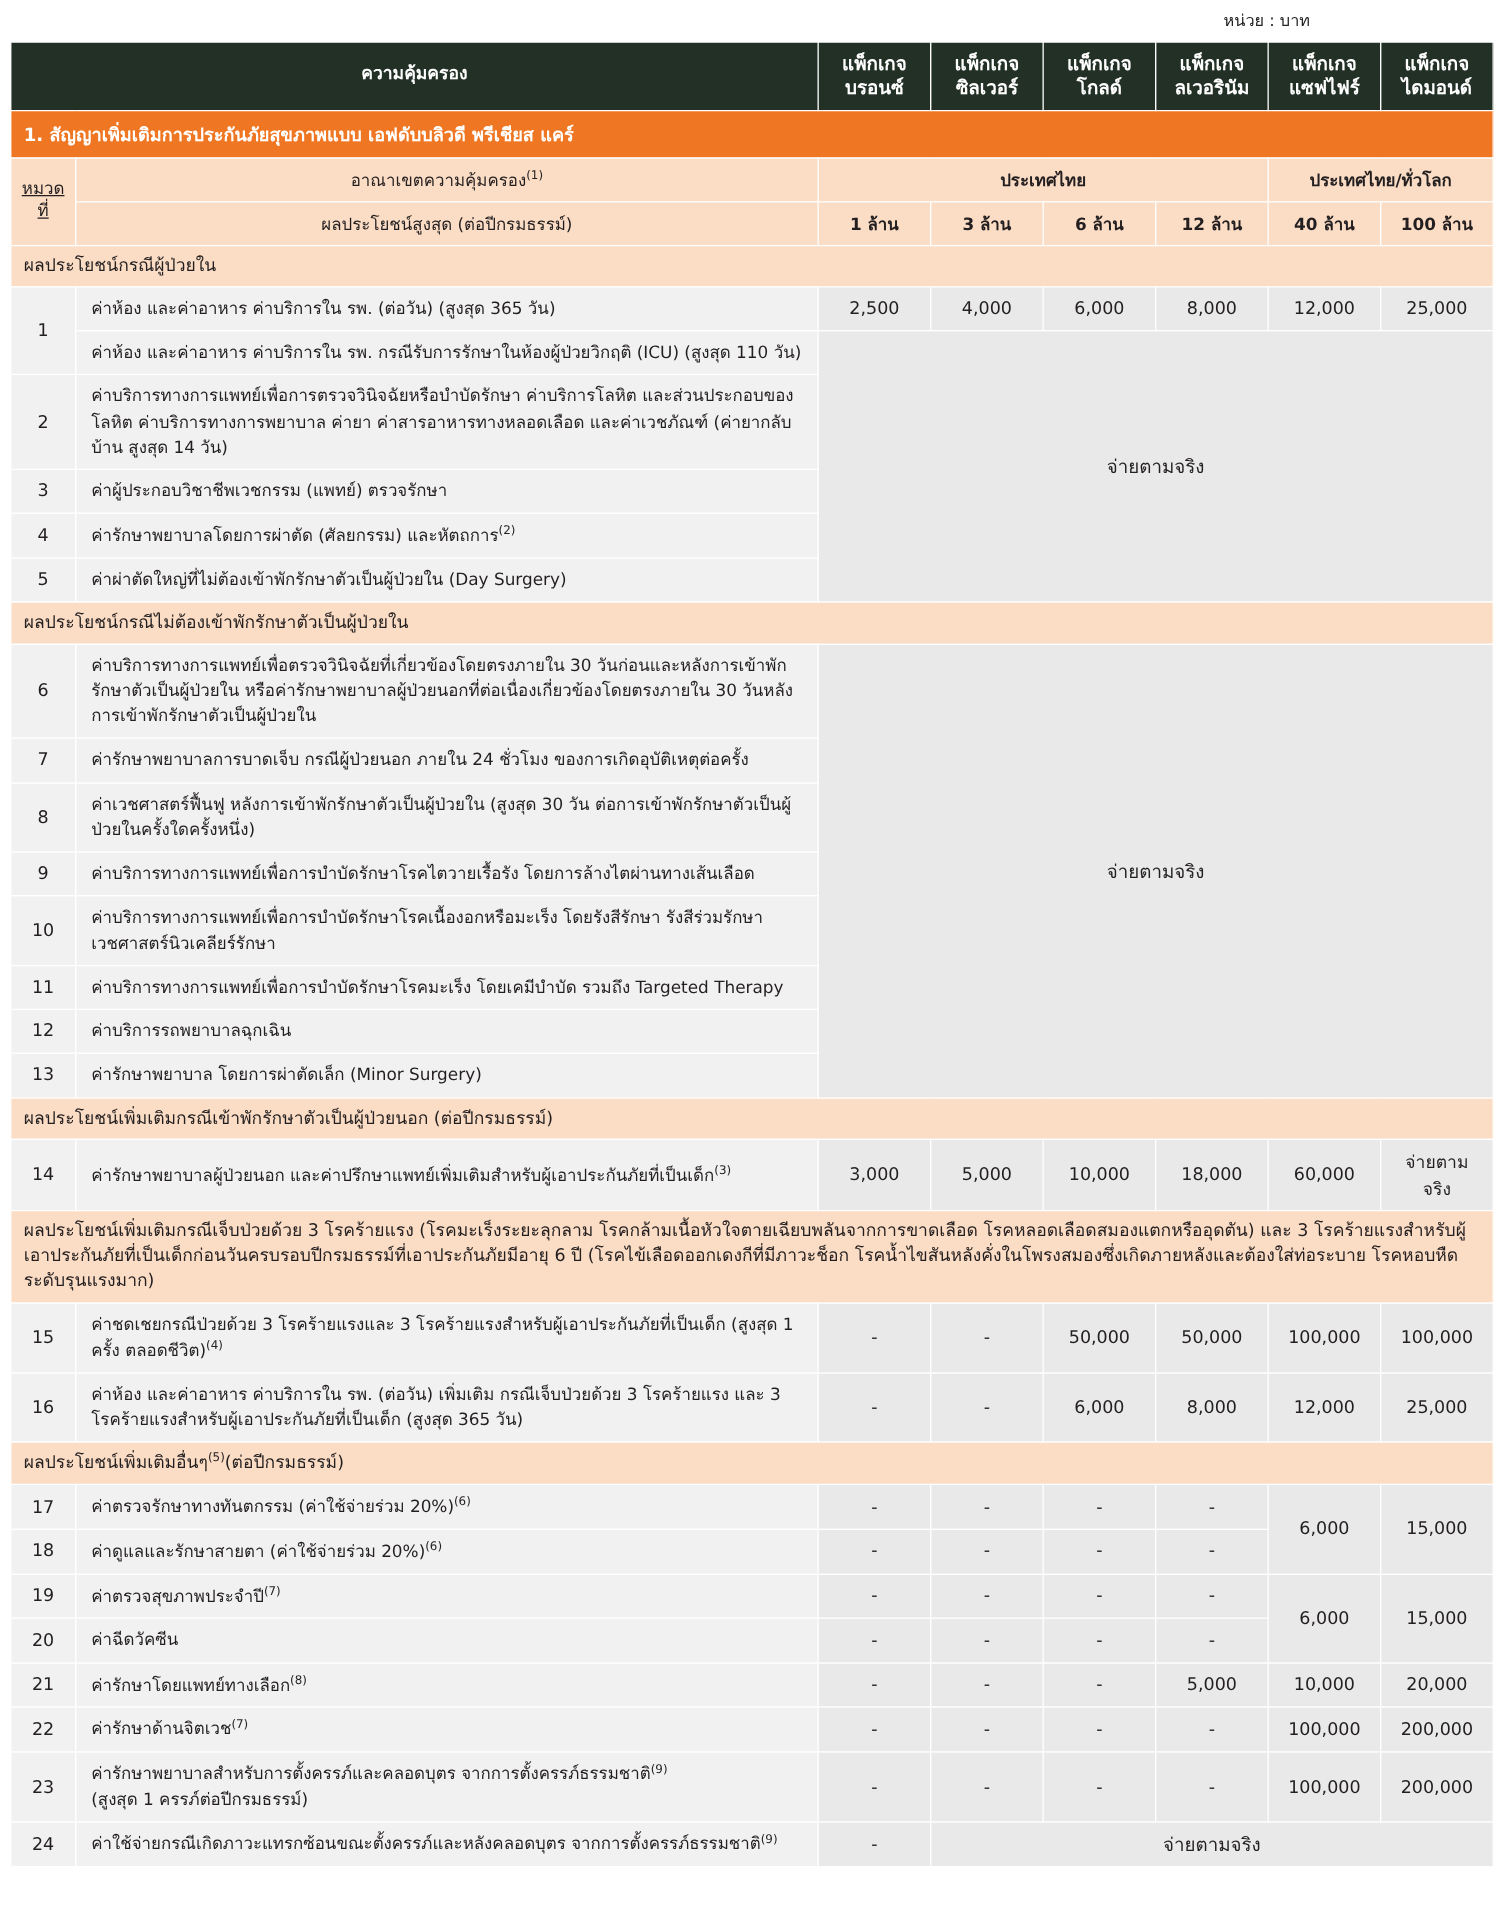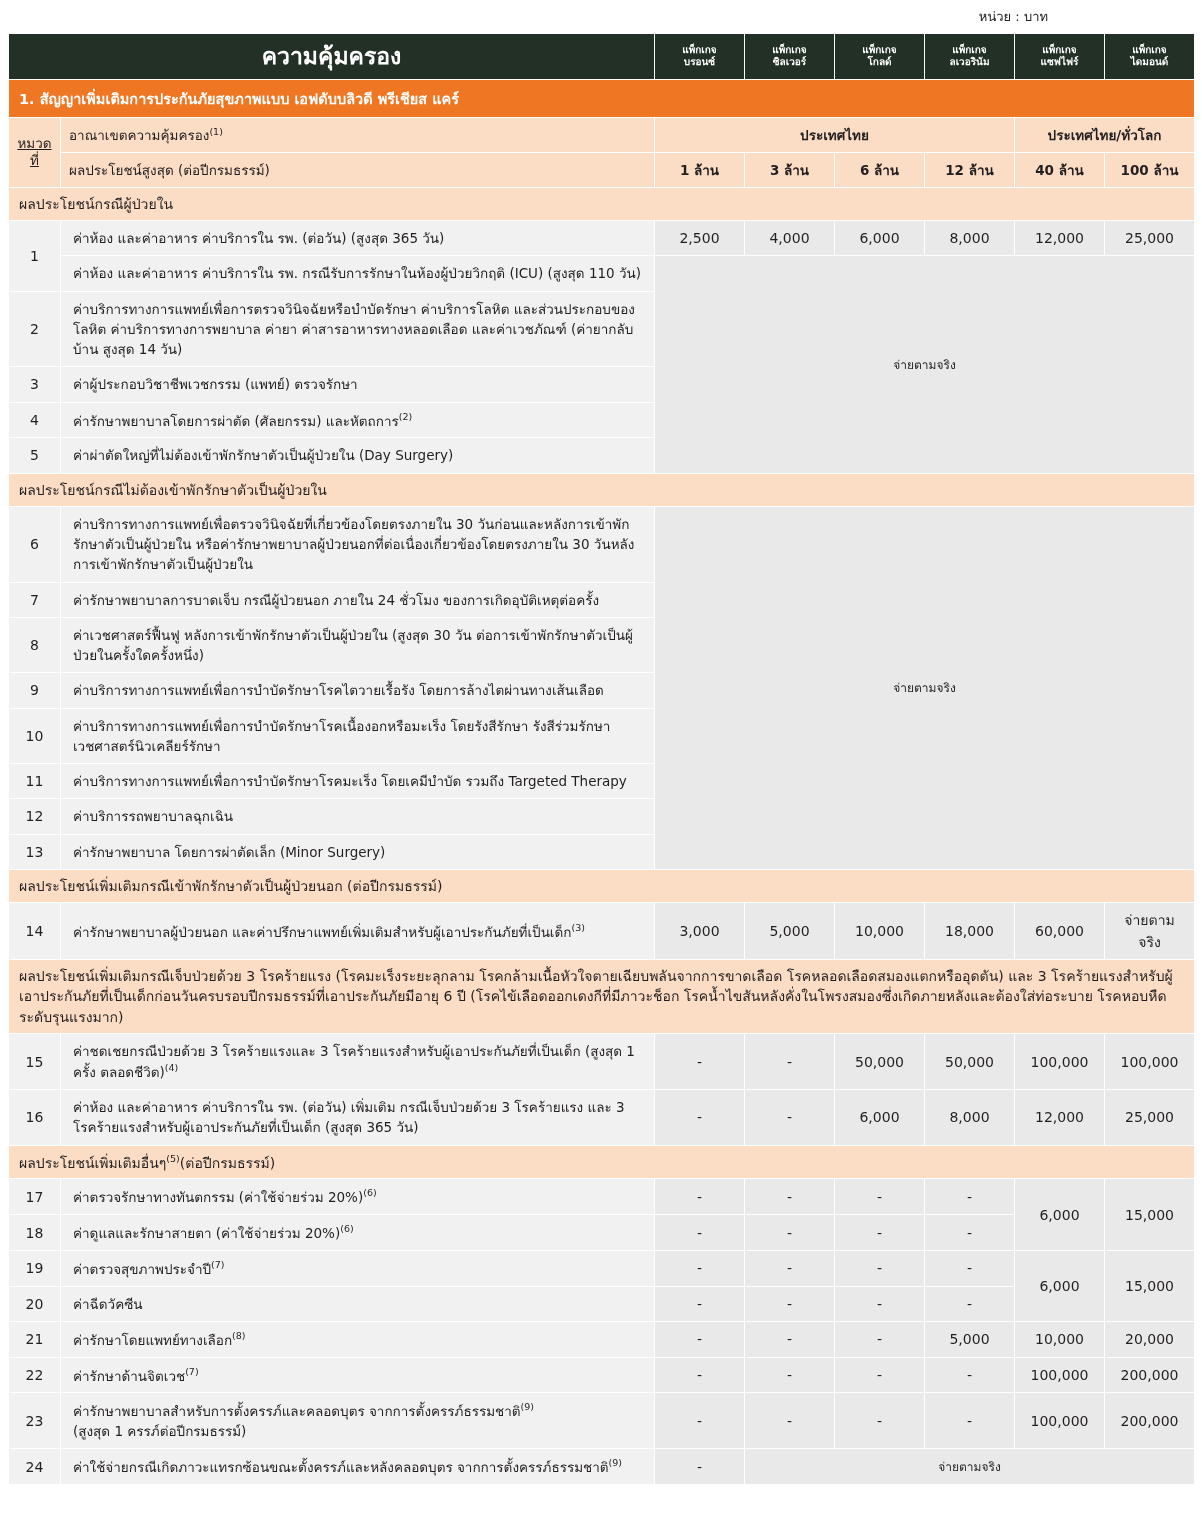--- a/index.html
+++ b/index.html
@@ -28,26 +28,26 @@
   table.benefits td, table.benefits th {
     border: 1px solid #ffffff;
     vertical-align: middle;
   }
 
   
   thead th {
     background: #223026;
     color: #ffffff;
     font-weight: bold;
-    font-size: 10px;
+    font-size: 15px;
     padding: 8px 4px;
     text-align: center;
     line-height: 1.25;
   }
-  thead th.cov-head { font-size: 23px; }
+  thead th.cov-head { font-size: 14px; font-family: Liberation Mono, monospace; }
 
   
   .section-orange td {
     background: #ef7622;
     color: #ffffff;
     font-weight: bold;
     font-size: 14.5px;
     padding: 7px 10px;
     text-align: left;
   }
@@ -60,21 +60,21 @@
     text-align: left;
     line-height: 1.45;
   }
 
   
   .scope-row td {
     background: #fbdcc4;
     padding: 6px 8px;
     font-size: 13.5px;
   }
-  .scope-row td.scope-label { text-align: left; }
+  .scope-row td.scope-label { text-align: center; }
   .scope-row td.scope-val { text-align: center; font-weight: bold; }
   .rowcat {
     background: #fbdcc4;
     text-align: center;
     font-size: 13.5px;
     line-height: 1.3;
     text-decoration: underline;
   }
 
   
@@ -92,21 +92,21 @@
   }
   td.val {
     background: #e9e9e9;
     text-align: center;
     font-size: 14px;
     padding: 6px 3px;
   }
   td.val-merge {
     background: #e9e9e9;
     text-align: center;
-    font-size: 12px;
+    font-size: 15px;
   }
   sup { font-size: 9.5px; }
 </style>
 </head>
 <body>
 
 <div class="page">
 
   <div class="unit-line">หน่วย : บาท</div>
 

